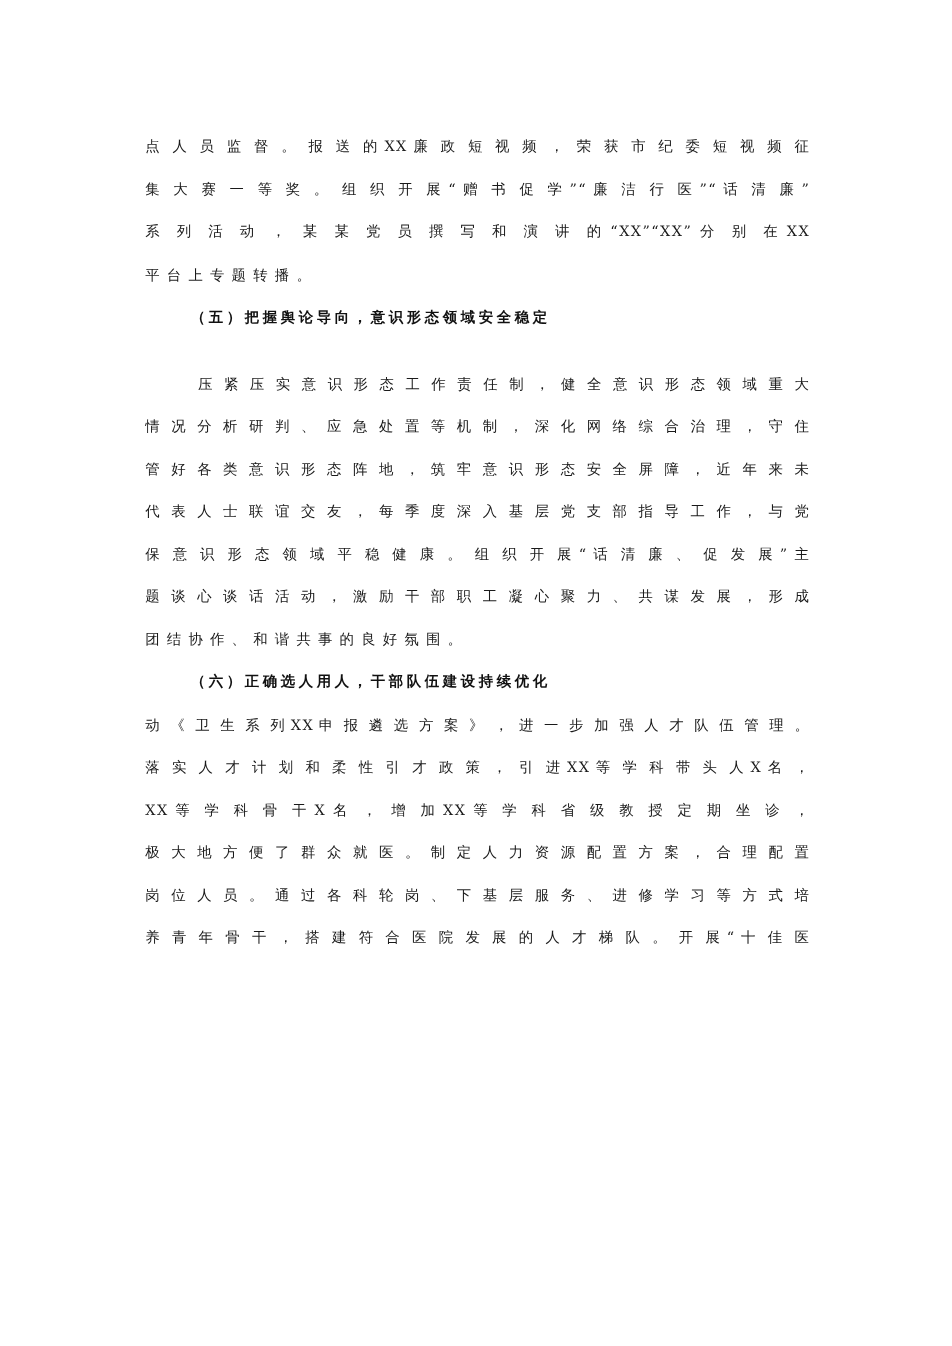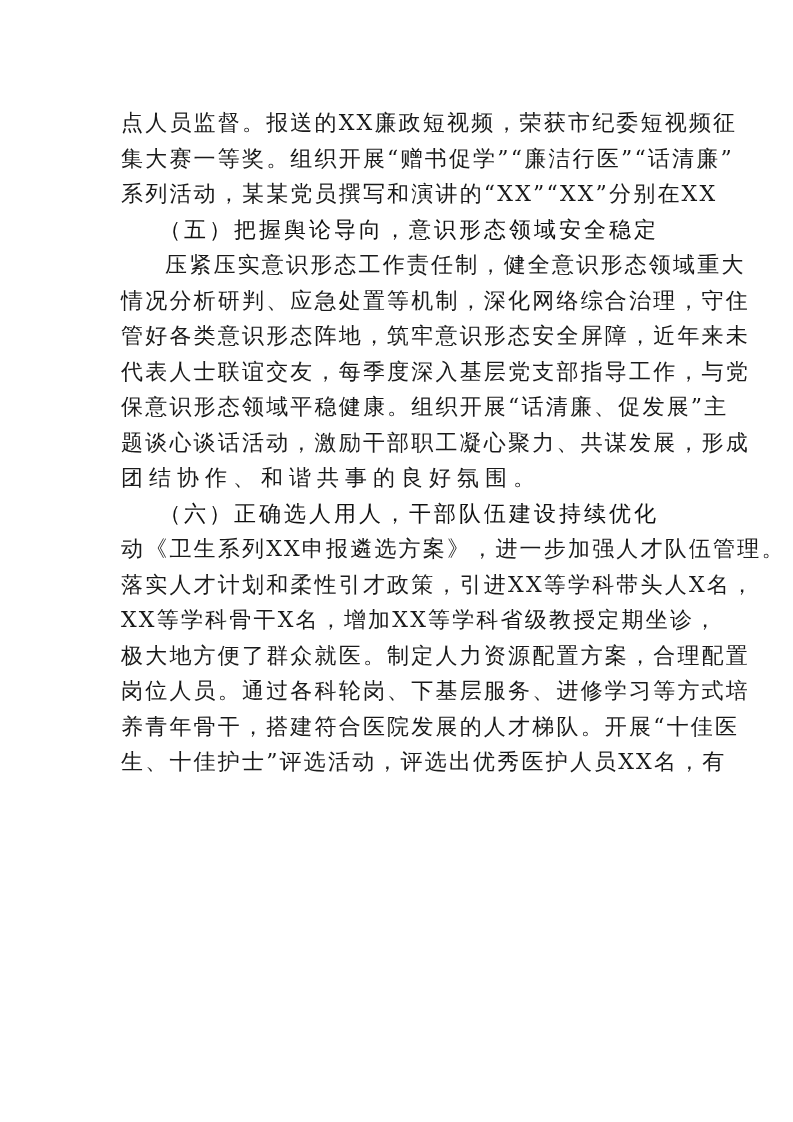--- a/index.html
+++ b/index.html
@@ -3,47 +3,48 @@
 <meta charset="utf-8">
 <style>
   html, body { margin: 0; padding: 0; background: #ffffff; }
   body { width: 793px; height: 1122px; position: relative; overflow: hidden; }
   .page {
     position: absolute; left: 0; top: 0; width: 793px; height: 1122px; background: #fff;
   }
   .body-text {
     position: absolute; left: 121px; top: 105px; width: 553px;
     font-family: "DejaVu Serif", "Liberation Serif", serif;
-    font-size: 22px; color: #1a1a1a;
+    font-size: 12px; color: #1a1a1a;
   }
   .line {
     height: 35.5px; line-height: 35.5px; white-space: nowrap;
     text-align: justify; text-align-last: justify;
     letter-spacing: 0;
     overflow: visible;
   }
   .line.last { text-align-last: left; letter-spacing: 6px; }
-  .line.indent { padding-left: 44px; }
+  .line.indent { padding-left: 44px; margin-top: 20px; }
   .heading {
     height: 35.5px; line-height: 35.5px; white-space: nowrap;
-    padding-left: 38px; font-weight: normal; letter-spacing: 3px;
+    padding-left: 38px; font-weight: bold; letter-spacing: 3px;
     font-family: "DejaVu Serif", "Liberation Serif", serif;
     color: #111;
   }
 </style>
 </head>
 <body>
 
 <div class="page">
   <div class="body-text">
 
     <div>
       <div class="line">点 人 员 监 督 。 报 送 的 X X 廉 政 短 视 频 ， 荣 获 市 纪 委 短 视 频 征</div>
       <div class="line">集 大 赛 一 等 奖 。 组 织 开 展 “ 赠 书 促 学 ” “ 廉 洁 行 医 ” “ 话 清 廉 ”</div>
       <div class="line">系 列 活 动 ， 某 某 党 员 撰 写 和 演 讲 的 “ X X ” “ X X ” 分 别 在 X X</div>
+      <div class="line last">平台上专题转播。</div>
     </div>
 
     <div class="heading">（五）把握舆论导向，意识形态领域安全稳定</div>
 
     <div>
       <div class="line indent">压 紧 压 实 意 识 形 态 工 作 责 任 制 ， 健 全 意 识 形 态 领 域 重 大</div>
       <div class="line">情 况 分 析 研 判 、 应 急 处 置 等 机 制 ， 深 化 网 络 综 合 治 理 ， 守 住</div>
       <div class="line">管 好 各 类 意 识 形 态 阵 地 ， 筑 牢 意 识 形 态 安 全 屏 障 ， 近 年 来 未</div>
       <div class="line">代 表 人 士 联 谊 交 友 ， 每 季 度 深 入 基 层 党 支 部 指 导 工 作 ， 与 党</div>
       <div class="line">保 意 识 形 态 领 域 平 稳 健 康 。 组 织 开 展 “ 话 清 廉 、 促 发 展 ” 主</div>
@@ -53,17 +54,16 @@
 
     <div class="heading">（六）正确选人用人，干部队伍建设持续优化</div>
 
     <div>
       <div class="line">动 《 卫 生 系 列 X X 申 报 遴 选 方 案 》 ， 进 一 步 加 强 人 才 队 伍 管 理 。</div>
       <div class="line">落 实 人 才 计 划 和 柔 性 引 才 政 策 ， 引 进 X X 等 学 科 带 头 人 X 名 ，</div>
       <div class="line">X X 等 学 科 骨 干 X 名 ， 增 加 X X 等 学 科 省 级 教 授 定 期 坐 诊 ，</div>
       <div class="line">极 大 地 方 便 了 群 众 就 医 。 制 定 人 力 资 源 配 置 方 案 ， 合 理 配 置</div>
       <div class="line">岗 位 人 员 。 通 过 各 科 轮 岗 、 下 基 层 服 务 、 进 修 学 习 等 方 式 培</div>
       <div class="line">养 青 年 骨 干 ， 搭 建 符 合 医 院 发 展 的 人 才 梯 队 。 开 展 “ 十 佳 医</div>
-      <div class="line">生 、 十 佳 护 士 ” 评 选 活 动 ， 评 选 出 优 秀 医 护 人 员 X X 名 ， 有</div>
     </div>
 
   </div>
 </div>
 
 </body></html>

